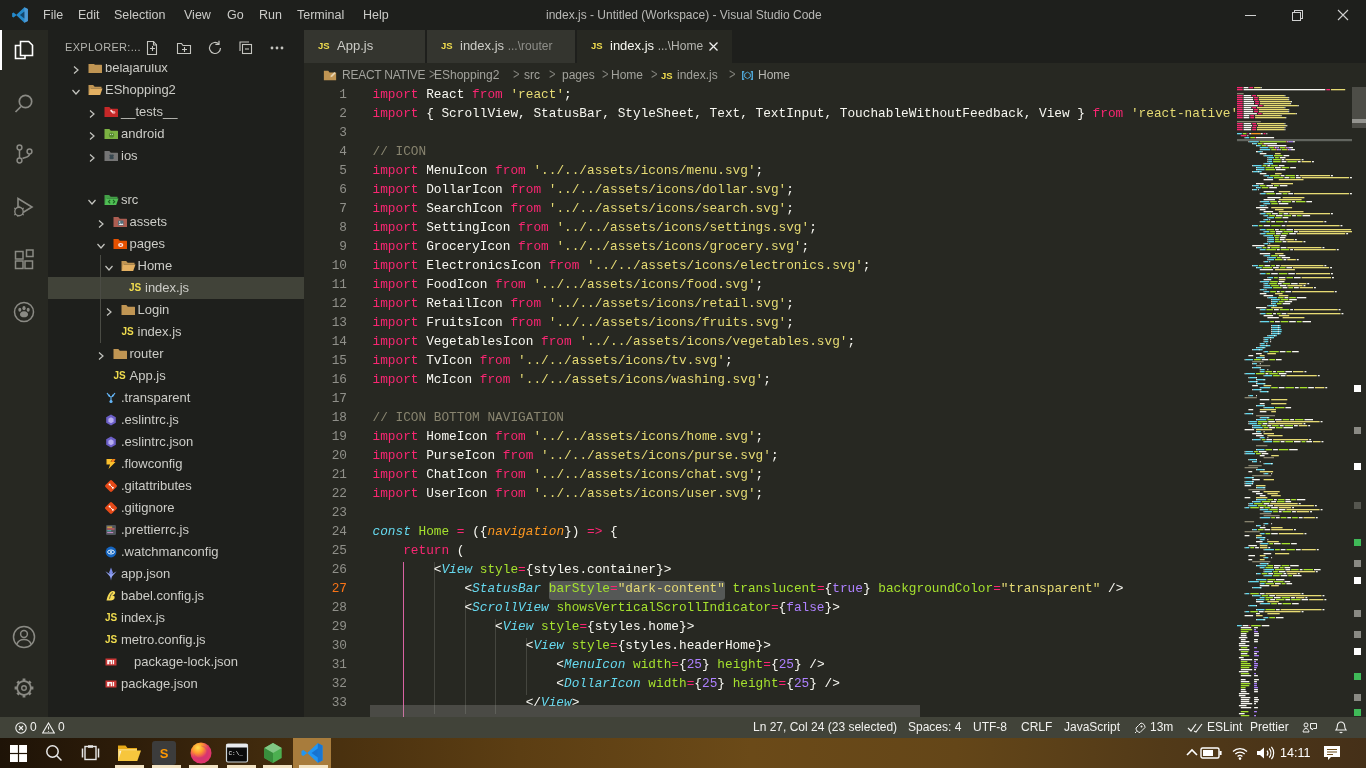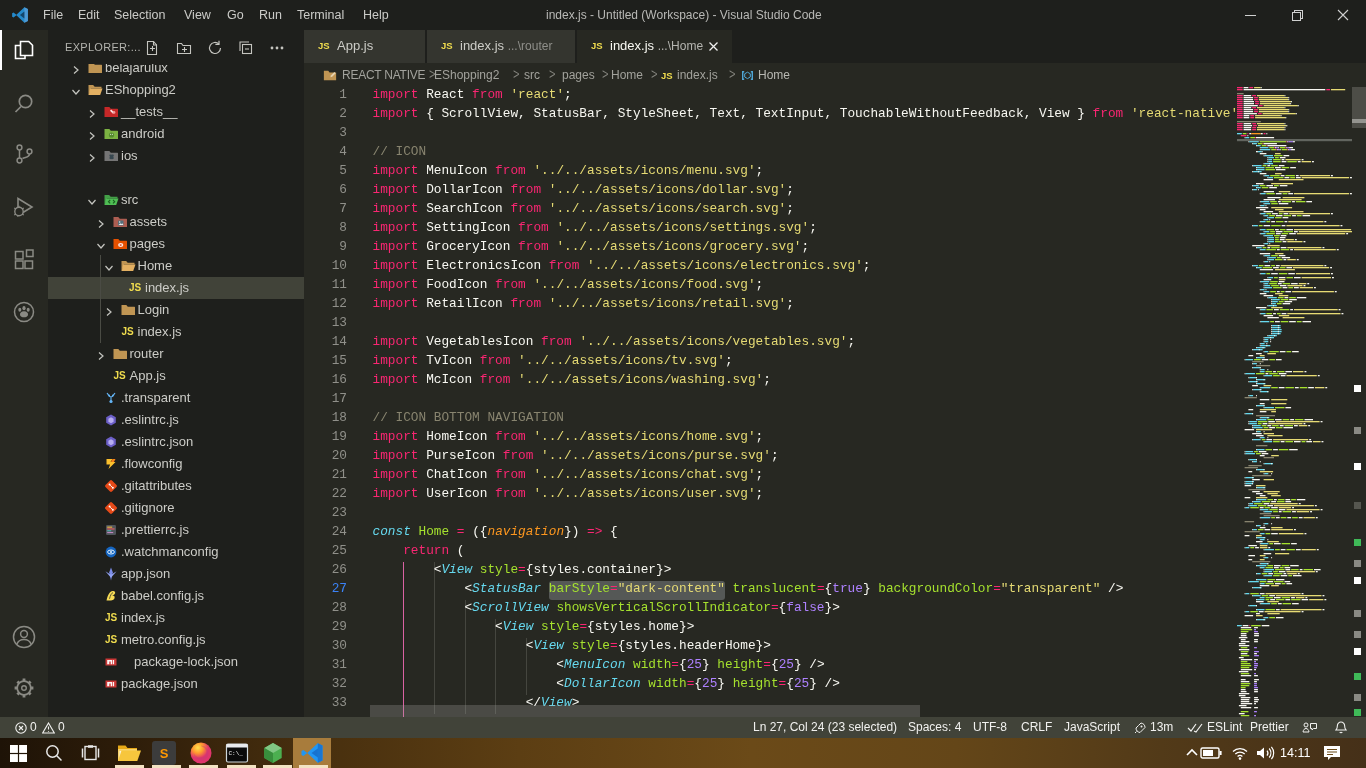--- a/index.html
+++ b/index.html
@@ -25,21 +25,21 @@
 .tab { position:absolute; top:0; height:33px; background:#34352f; color:#ccccc7; font-size:13px; border-right:1px solid #1e1f1c; }
 .tab.active { background:#272822; color:#f8f8f2; }
 .tab .jsico { position:absolute; left:14px; top:9px; }
 .tab .tname { position:absolute; left:33px; top:8px; }
 .tab .tdesc { font-size:12px; color:#8f8f8a; }
 .tab.active .tdesc { color:#b5b5b0; }
 #breadcrumb { position:absolute; left:304px; top:63px; width:1062px; height:24px; background:#272822; color:#a2a29c; font-size:12px; line-height:24px; }
 #breadcrumb span.sep { position:absolute; color:#84847e; font-size:11px; font-family:"Liberation Mono",monospace; top:0px; transform:scaleY(1.25); }
 #editor { position:absolute; left:304px; top:87px; width:1062px; height:630px; background:#272822; overflow:hidden; }
 .ln { position:absolute; left:0; width:43px; height:19px; line-height:19px; text-align:right; color:#90908a; font:12.78px "Liberation Mono",monospace; }
-.ln.act { color:#3b82f6; }
+.ln.act { color:#f97316; }
 .cl { position:absolute; left:68.5px; height:19px; line-height:19px; white-space:pre; font:12.78px "Liberation Mono",monospace; color:#f8f8f2; }
 .tk-k { color:#f92672; } .tk-s { color:#e6db74; } .tk-c { color:#88846f; }
 .tk-t { color:#66d9ef; font-style:italic; } .tk-a { color:#a6e22e; }
 .tk-n { color:#ae81ff; } .tk-st { color:#66d9ef; font-style:italic; }
 .tk-fn { color:#a6e22e; } .tk-pm { color:#fd971f; font-style:italic; }
 .gd { position:absolute; width:1px; }
 #selrect { position:absolute; border-radius:3px; background:rgba(150,154,160,0.42); }
 .mm { position:absolute; left:933px; top:0; }
 #hthumb { position:absolute; left:66px; top:618px; width:550px; height:12px; background:rgba(165,165,160,0.28); }
 #vthumb { position:absolute; left:1048px; top:0; width:14px; height:41px; background:rgba(165,165,160,0.30); }
@@ -518,20 +518,21 @@
 <div class="cl" style="top:133px"><span class="tk-k">import</span> SettingIcon <span class="tk-k">from</span> <span class="tk-s">'../../assets/icons/settings.svg'</span>;</div>
 <div class="ln" style="top:152px">9</div>
 <div class="cl" style="top:152px"><span class="tk-k">import</span> GroceryIcon <span class="tk-k">from</span> <span class="tk-s">'../../assets/icons/grocery.svg'</span>;</div>
 <div class="ln" style="top:171px">10</div>
 <div class="cl" style="top:171px"><span class="tk-k">import</span> ElectronicsIcon <span class="tk-k">from</span> <span class="tk-s">'../../assets/icons/electronics.svg'</span>;</div>
 <div class="ln" style="top:190px">11</div>
 <div class="cl" style="top:190px"><span class="tk-k">import</span> FoodIcon <span class="tk-k">from</span> <span class="tk-s">'../../assets/icons/food.svg'</span>;</div>
 <div class="ln" style="top:209px">12</div>
 <div class="cl" style="top:209px"><span class="tk-k">import</span> RetailIcon <span class="tk-k">from</span> <span class="tk-s">'../../assets/icons/retail.svg'</span>;</div>
 <div class="ln" style="top:228px">13</div>
+<div class="cl" style="top:228px"><span class="tk-k">import</span> FruitsIcon <span class="tk-k">from</span> <span class="tk-s">'../../assets/icons/fruits.svg'</span>;</div>
 <div class="ln" style="top:247px">14</div>
 <div class="cl" style="top:247px"><span class="tk-k">import</span> VegetablesIcon <span class="tk-k">from</span> <span class="tk-s">'../../assets/icons/vegetables.svg'</span>;</div>
 <div class="ln" style="top:266px">15</div>
 <div class="cl" style="top:266px"><span class="tk-k">import</span> TvIcon <span class="tk-k">from</span> <span class="tk-s">'../../assets/icons/tv.svg'</span>;</div>
 <div class="ln" style="top:285px">16</div>
 <div class="cl" style="top:285px"><span class="tk-k">import</span> McIcon <span class="tk-k">from</span> <span class="tk-s">'../../assets/icons/washing.svg'</span>;</div>
 <div class="ln" style="top:304px">17</div>
 <div class="ln" style="top:323px">18</div>
 <div class="cl" style="top:323px"><span class="tk-c">// ICON BOTTOM NAVIGATION</span></div>
 <div class="ln" style="top:342px">19</div>

